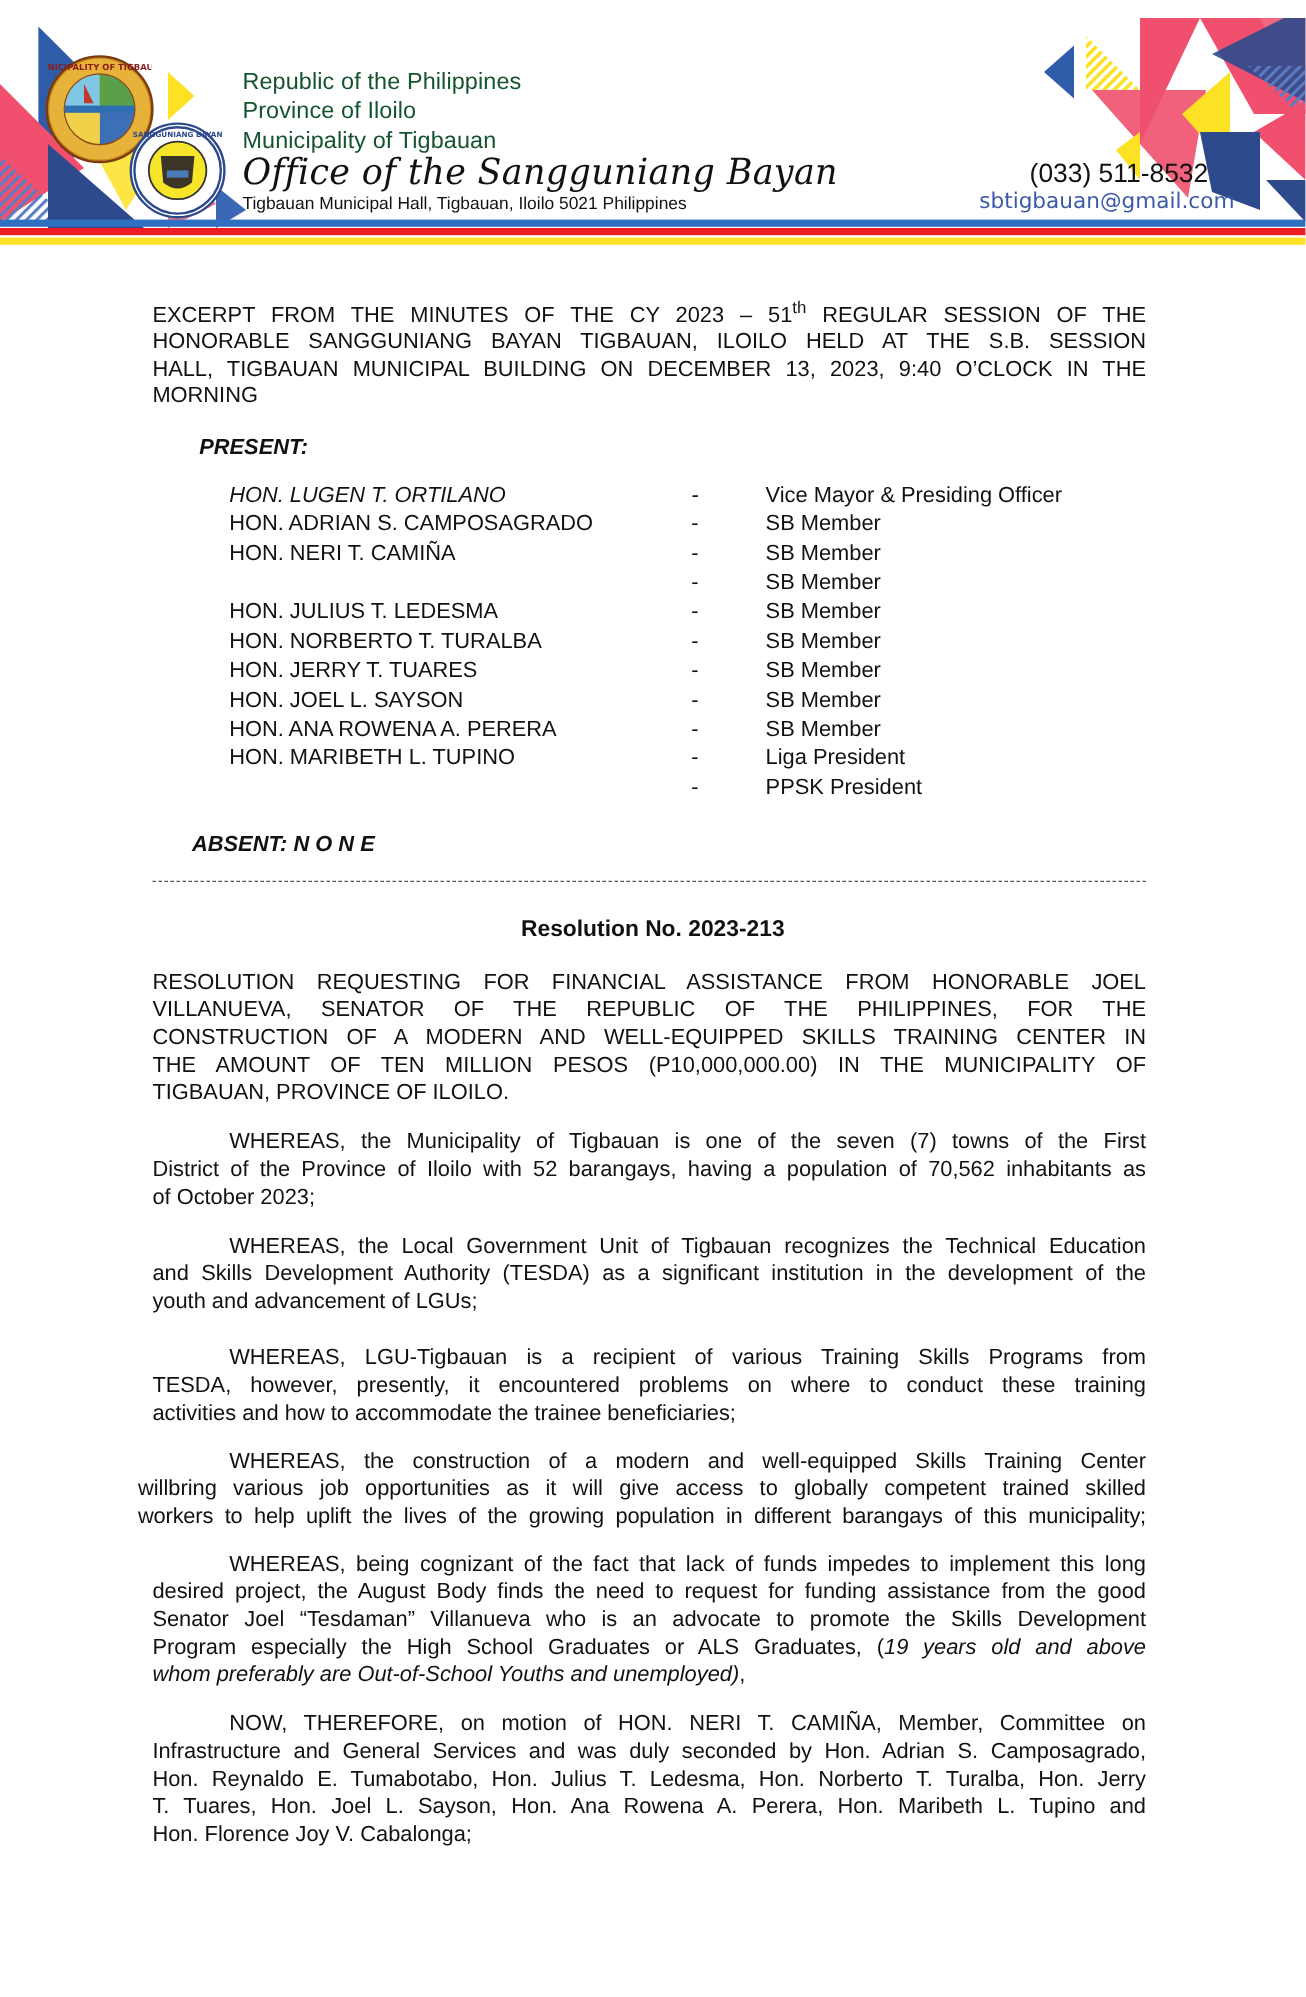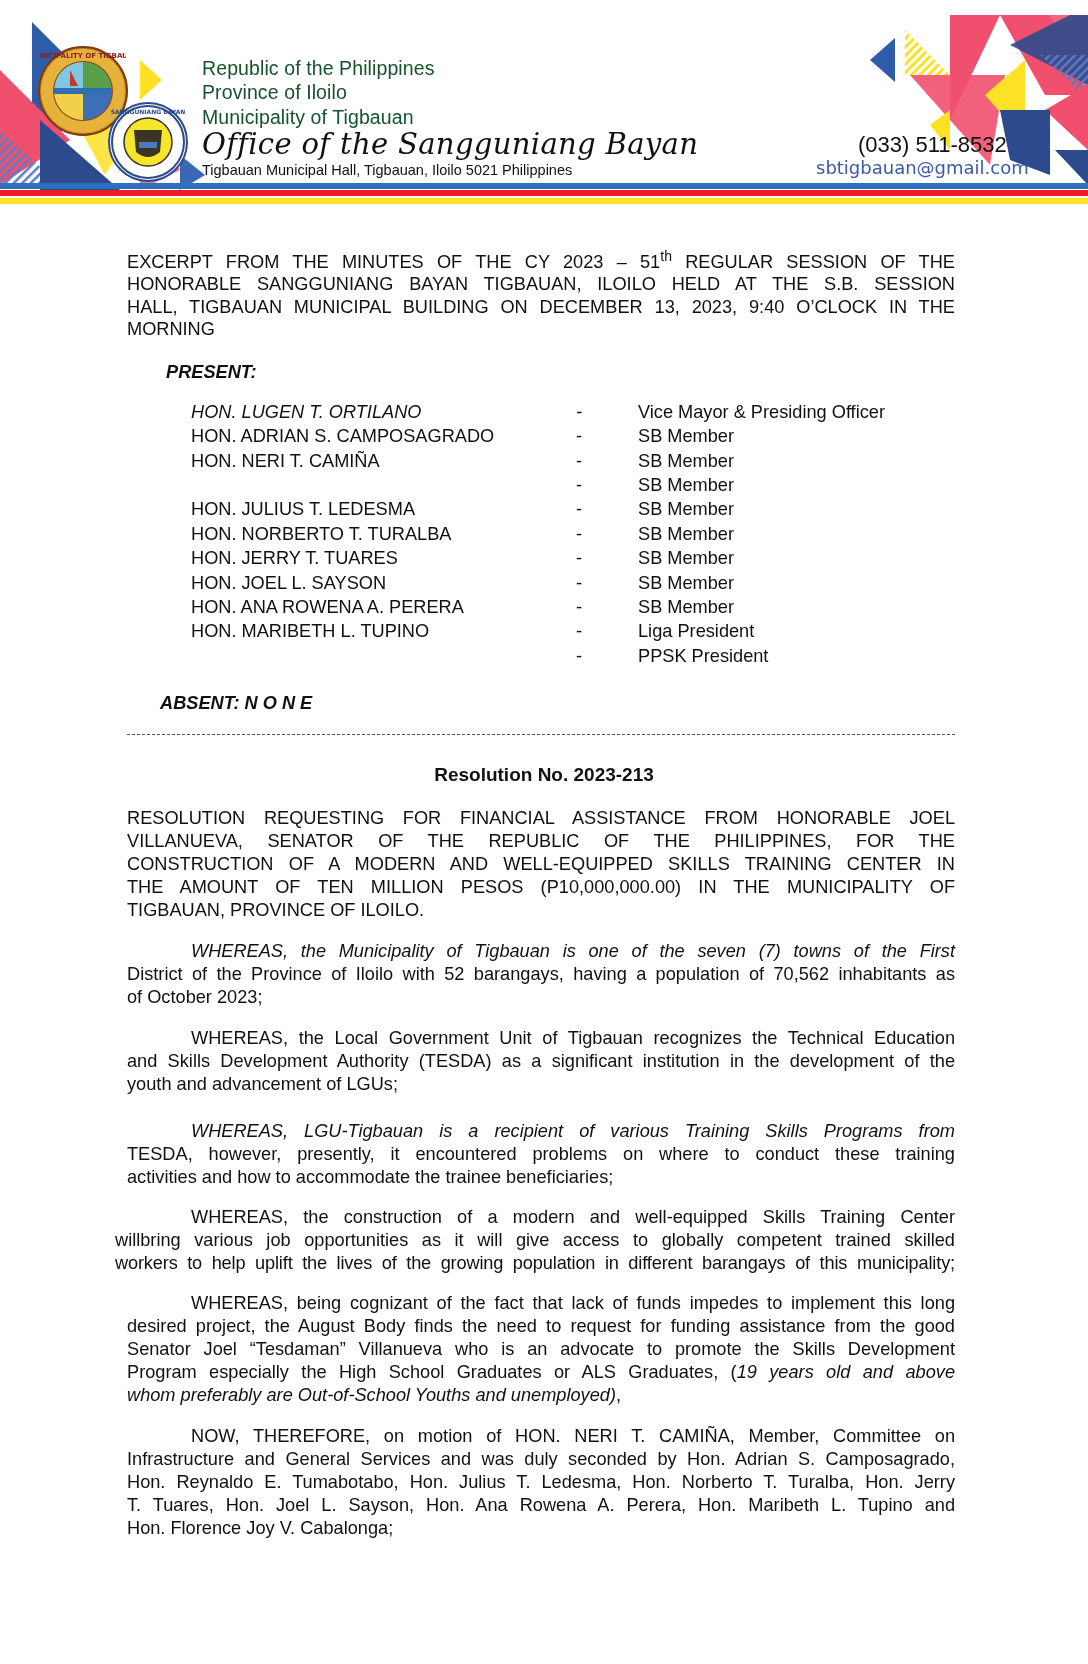--- a/index.html
+++ b/index.html
@@ -184,33 +184,33 @@
 
 <div>
   <div class="txt just" style="left:127px;top:807px;width:828px;">RESOLUTION REQUESTING FOR FINANCIAL ASSISTANCE FROM HONORABLE JOEL</div>
   <div class="txt just" style="left:127px;top:830px;width:828px;">VILLANUEVA, SENATOR OF THE REPUBLIC OF THE PHILIPPINES, FOR THE</div>
   <div class="txt just" style="left:127px;top:853px;width:828px;">CONSTRUCTION OF A MODERN AND WELL-EQUIPPED SKILLS TRAINING CENTER IN</div>
   <div class="txt just" style="left:127px;top:876px;width:828px;">THE AMOUNT OF TEN MILLION PESOS (P10,000,000.00) IN THE MUNICIPALITY OF</div>
   <div class="txt" style="left:127px;top:899px;">TIGBAUAN, PROVINCE OF ILOILO.</div>
 </div>
 
 <div>
-  <div class="txt just" style="left:191px;top:940px;width:764px;font-style:italic;">WHEREAS, the Municipality of Tigbauan is one of the seven (7) towns of the First</div>
+  <div class="txt just" style="left:191px;top:940px;width:764px;">WHEREAS, the Municipality of Tigbauan is one of the seven (7) towns of the First</div>
   <div class="txt just" style="left:127px;top:963px;width:828px;">District of the Province of Iloilo with 52 barangays, having a population of 70,562  inhabitants as</div>
   <div class="txt" style="left:127px;top:986px;">of October 2023;</div>
 </div>
 
 <div>
   <div class="txt just" style="left:191px;top:1027px;width:764px;">WHEREAS, the Local Government Unit of Tigbauan recognizes the Technical Education</div>
   <div class="txt just" style="left:127px;top:1050px;width:828px;">and Skills Development Authority (TESDA) as a significant institution in the development of the</div>
   <div class="txt" style="left:127px;top:1073px;">youth and advancement of LGUs;</div>
 </div>
 
 <div>
-  <div class="txt just" style="left:191px;top:1120px;width:764px;font-style:italic;">WHEREAS, LGU-Tigbauan is a recipient of various Training Skills Programs from</div>
+  <div class="txt just" style="left:191px;top:1120px;width:764px;">WHEREAS, LGU-Tigbauan is a recipient of various Training Skills Programs from</div>
   <div class="txt just" style="left:127px;top:1143px;width:828px;">TESDA, however, presently, it encountered problems on where to conduct these training</div>
   <div class="txt" style="left:127px;top:1166px;">activities and how to accommodate the trainee beneficiaries;</div>
 </div>
 
 <div>
   <div class="txt just" style="left:191px;top:1206px;width:764px;">WHEREAS, the construction of a modern and well-equipped Skills Training Center</div>
   <div class="txt just" style="left:115px;top:1229px;width:840px;">willbring various job opportunities as it will give access to globally competent trained skilled</div>
   <div class="txt just" style="left:115px;top:1252px;width:840px;letter-spacing:-0.15px;">workers to help uplift the lives of the growing population in different barangays of this municipality;</div>
 </div>
 

